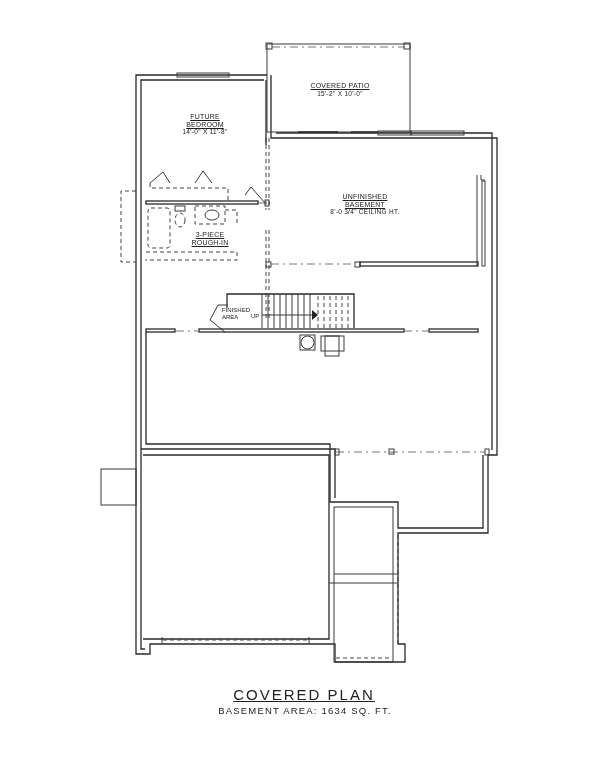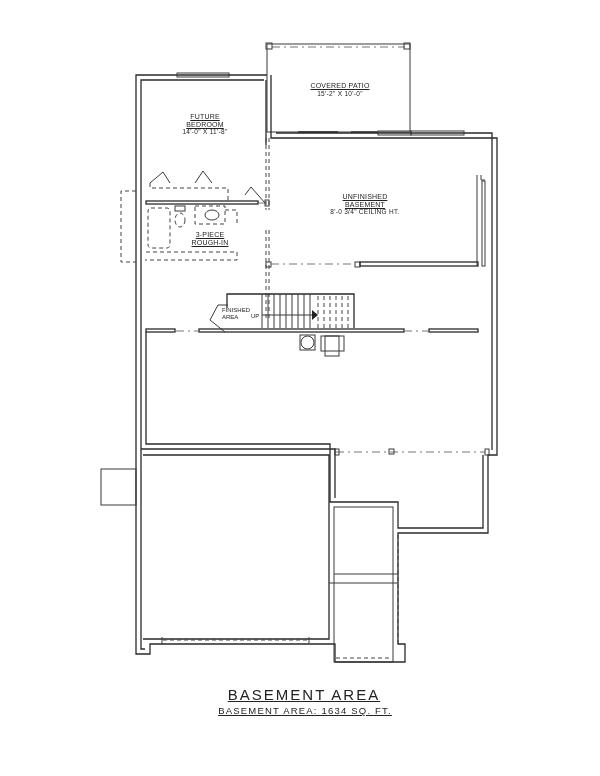--- a/index.html
+++ b/index.html
@@ -160,14 +160,14 @@
 <div class="lbl room-name" style="left:180px;top:239px;width:60px;">ROUGH-IN</div>
 
 <div class="lbl room-name" style="left:330px;top:193px;width:70px;">UNFINISHED</div>
 <div class="lbl room-name" style="left:330px;top:201px;width:70px;">BASEMENT</div>
 <div class="lbl room-dim" style="left:315px;top:209px;width:100px;">8'-0 3/4" CEILING HT.</div>
 
 <div class="lbl small" style="left:222px;top:307px;">FINISHED</div>
 <div class="lbl small" style="left:222px;top:314px;">AREA</div>
 <div class="lbl small" style="left:251px;top:313px;">UP</div>
 
-<div class="lbl title" style="left:180px;top:687px;width:248px;">BASEMENT AREA</div>
-<div class="lbl subtitle" style="left:180px;top:706px;width:250px;text-decoration:underline;">BASEMENT AREA: 1634 SQ. FT.</div>
+<div class="lbl title" style="left:180px;top:687px;width:248px;">COVERED PLAN</div>
+<div class="lbl subtitle" style="left:180px;top:706px;width:250px;">BASEMENT AREA: 1634 SQ. FT.</div>
 
 </body></html>

